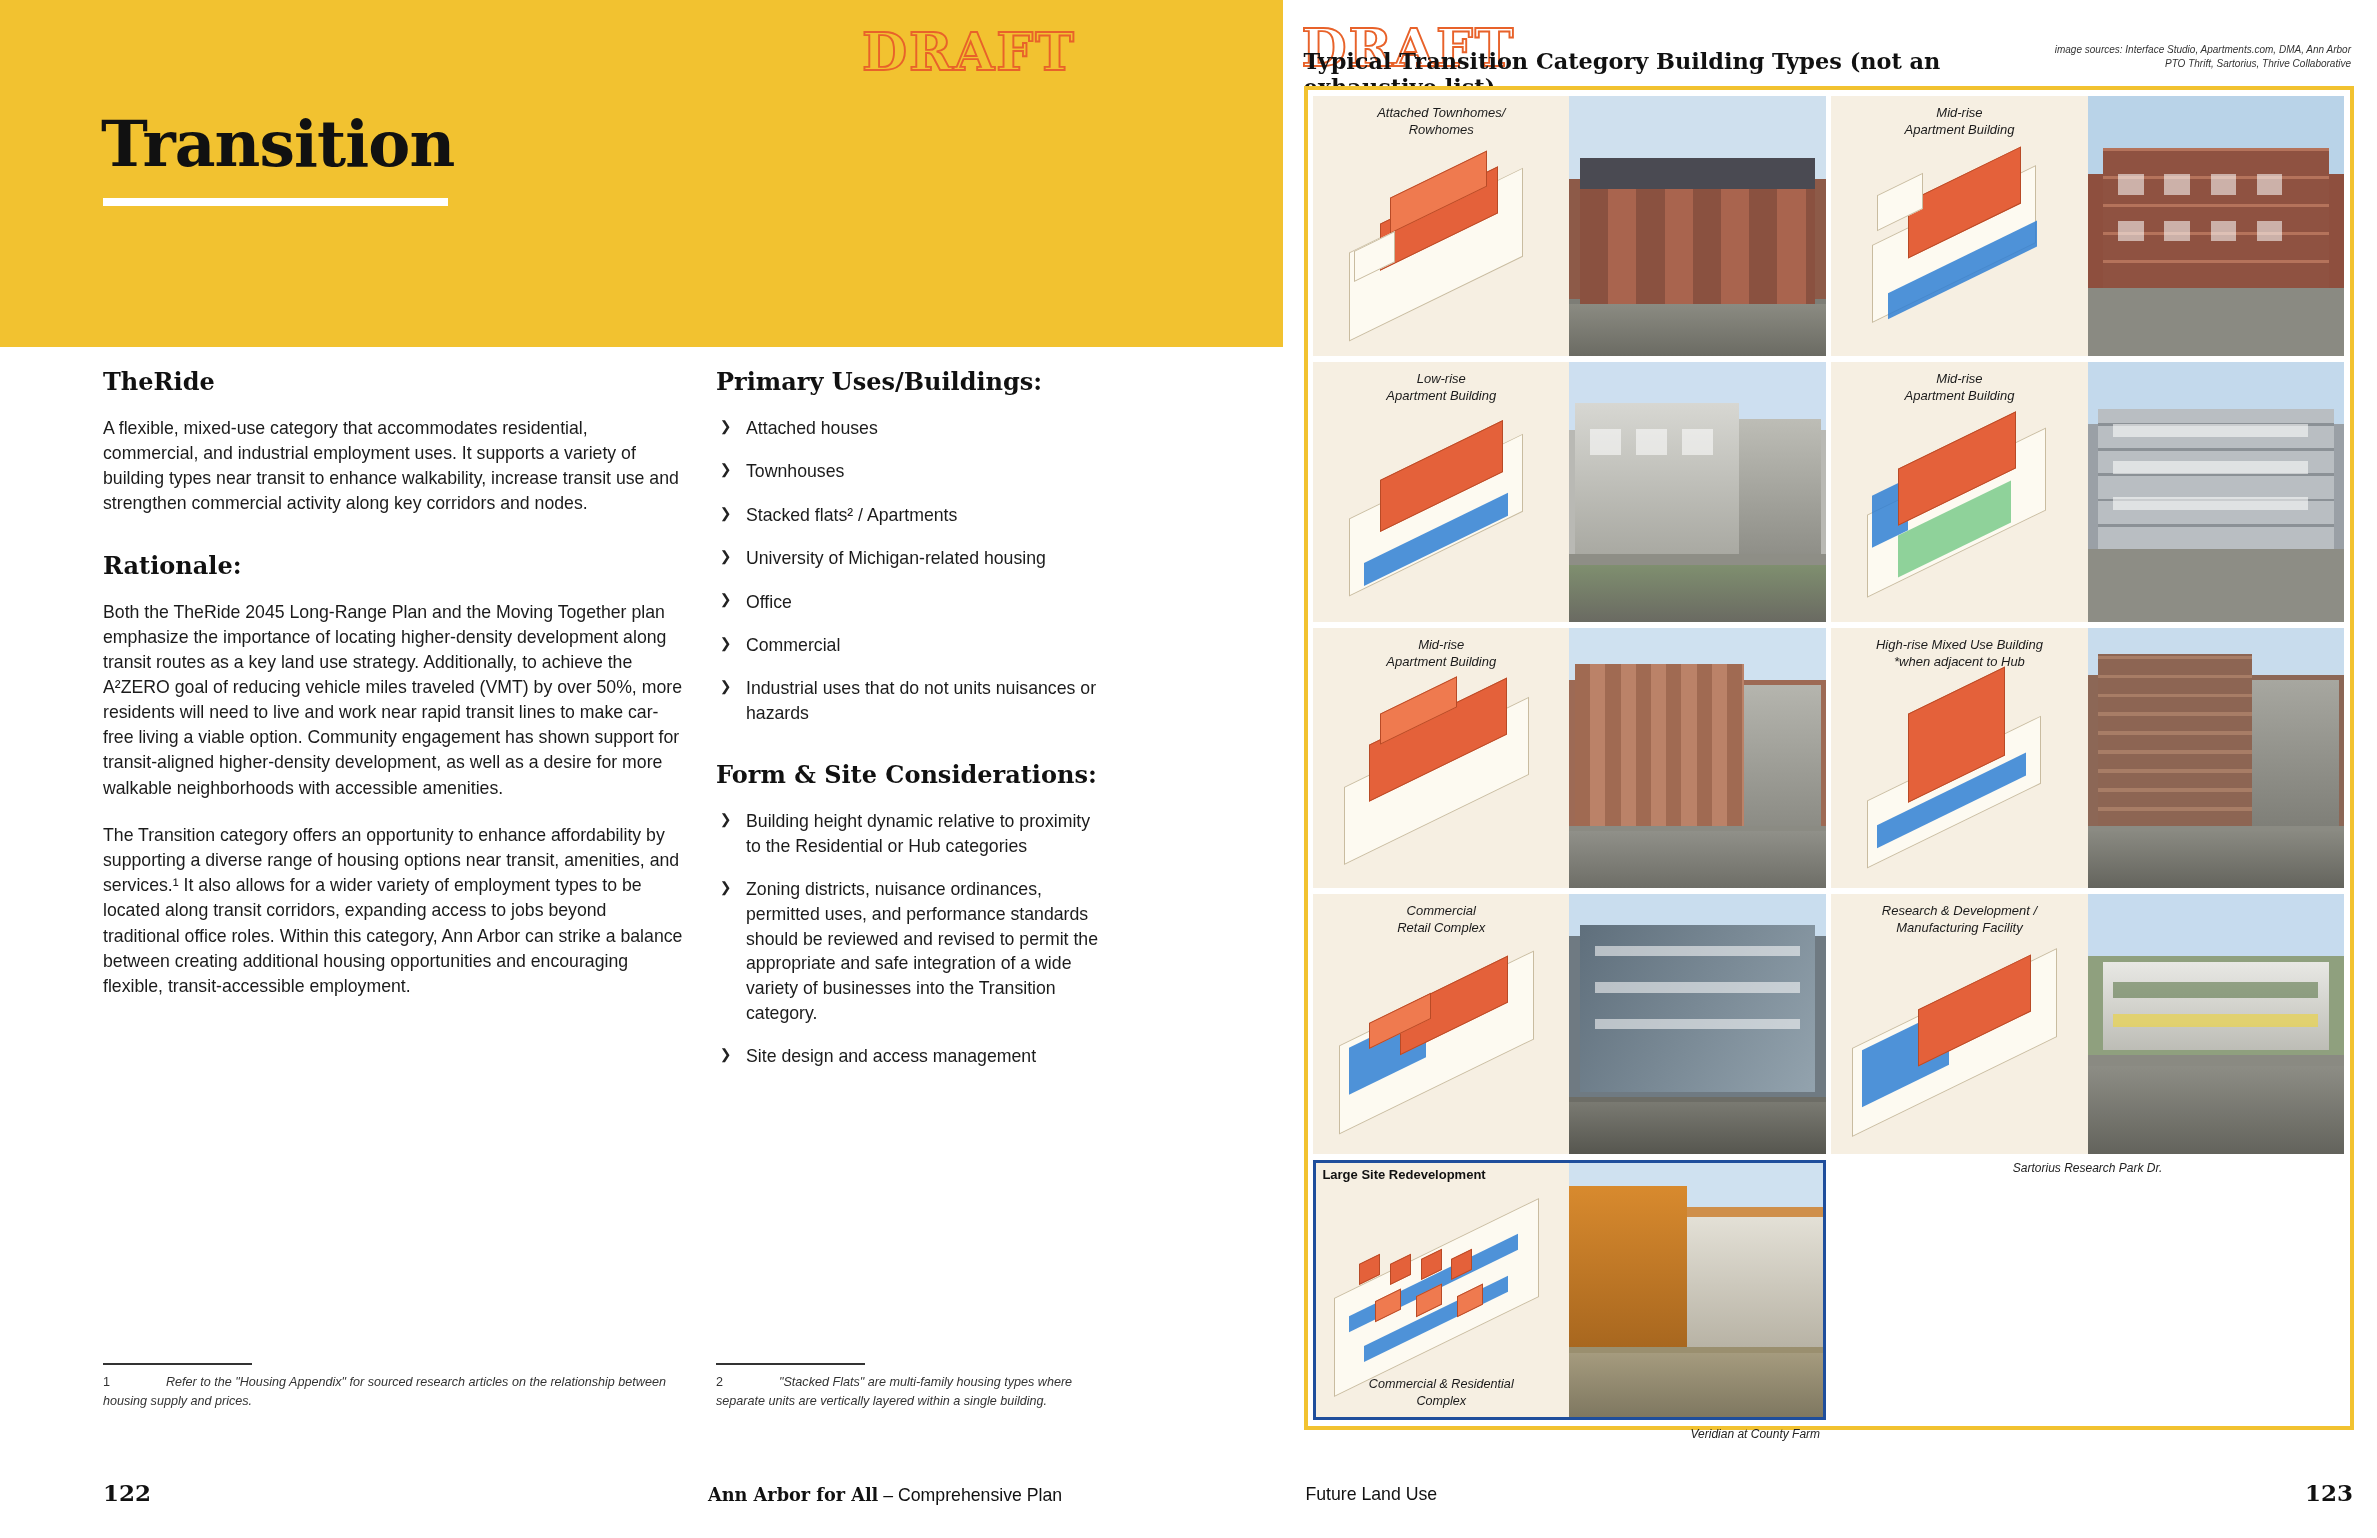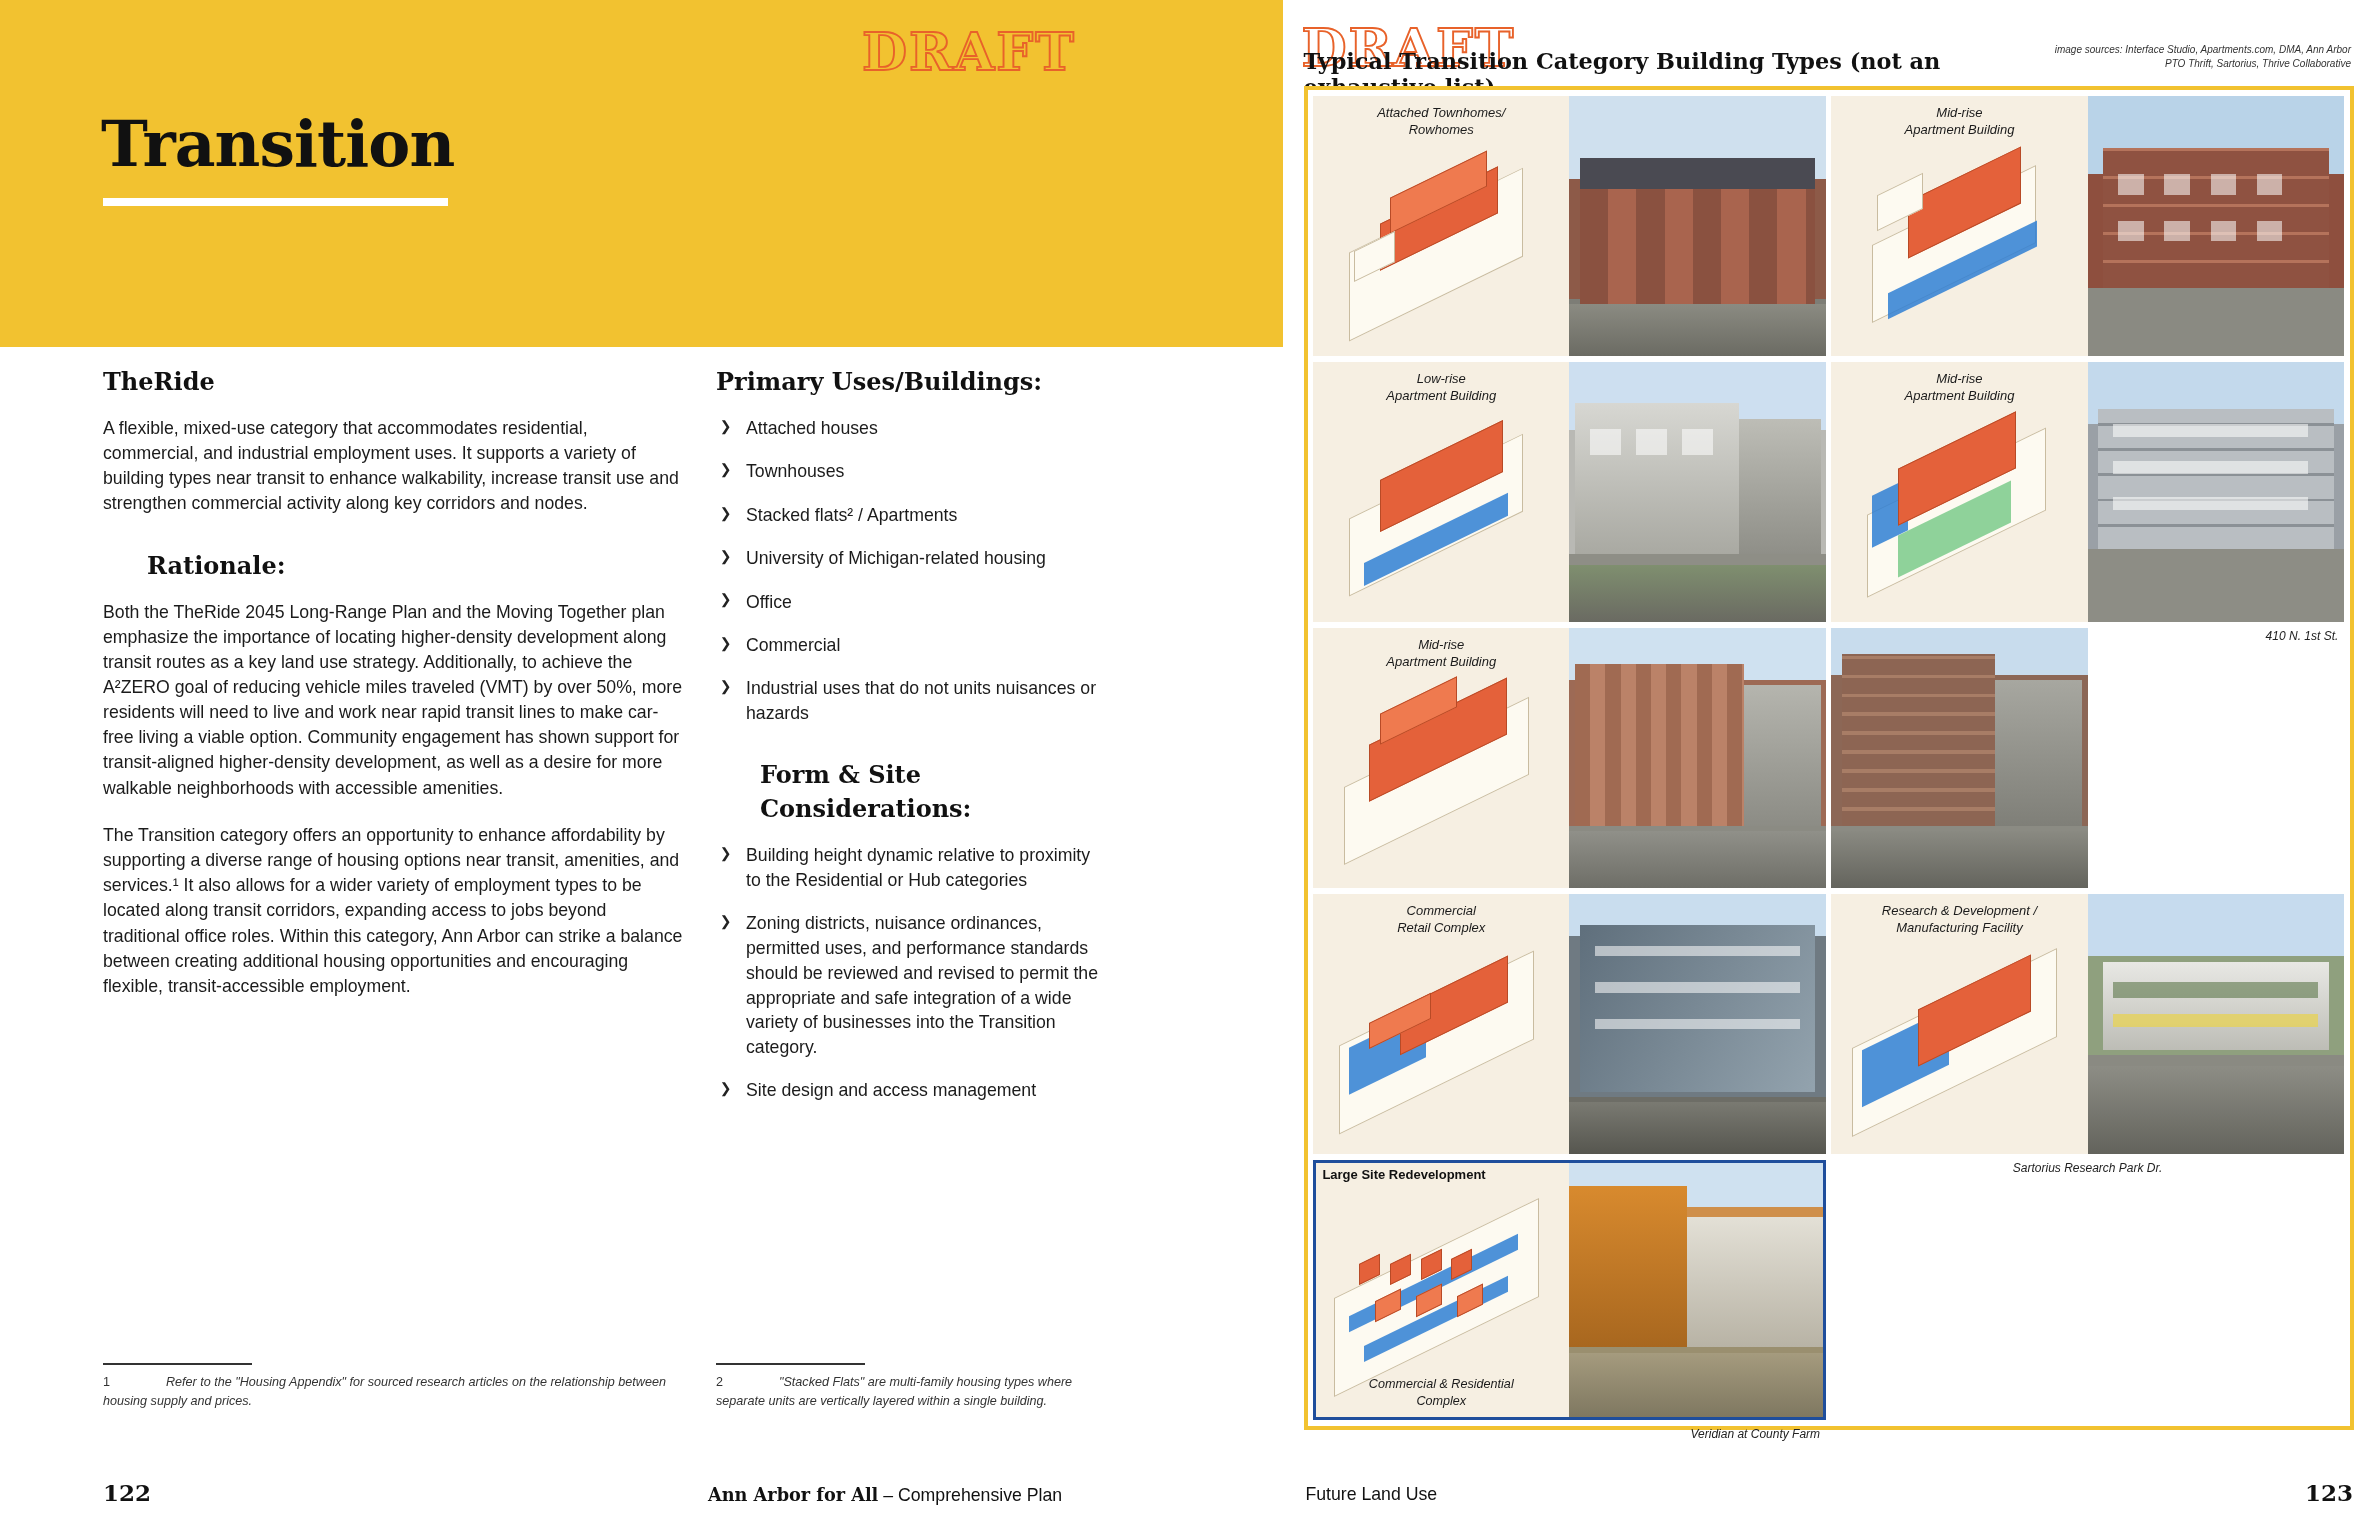--- a/index.html
+++ b/index.html
@@ -43,21 +43,21 @@
   }
 
   .col { position:absolute; font-size:17.7px; line-height:1.42; color:#1b1b1b; }
   .col-left { left:103px; top:365px; width:583px; }
   .col-right { left:716px; top:365px; width:392px; }
 
   h2.sec {
     font-family:"DejaVu Serif", serif;
     font-weight:bold; font-size:24px; color:#111; margin:0 0 17px 0;
   }
-  h2.sec.gap { margin-top:32px;margin-left:44px; }
+  h2.sec.gap { margin-top:32px; }
   p.body { margin:0 0 22.4px 0; }
 
   ul.arrow { list-style:none; margin:0 0 5.6px 0; padding:0; }
   ul.arrow li {
     position:relative; padding-left:30px; margin-bottom:18.6px; line-height:1.4;
   }
   ul.arrow li::before {
     content:"\276F";
     position:absolute; left:3.7px; top:0.9px; font-size:14px; color:#222;
   }
@@ -300,20 +300,26 @@
           <div class="photo">
             <div class="ph" style="background:linear-gradient(#cfe1f0 0 20%, #9d6a55 20% 76%, #8b8b83 76% 100%);"></div>
             <div class="bldg" style="left:2%;top:14%;width:66%;height:62%;background:repeating-linear-gradient(90deg,#a06a52 0 9%,#bb8268 9% 18%);"></div>
             <div class="bldg" style="left:68%;top:22%;width:30%;height:54%;background:linear-gradient(#b5b5ae,#8c8c85);"></div>
             <div class="bldg" style="left:0;bottom:0;width:100%;height:22%;background:linear-gradient(#909089,#6e6e67);"></div>
           </div>
           <div class="caption centered">618 S. Main St.</div>
         </div>
 
         <div class="cell">
+          <div class="diagram">
+            <div class="cell-label">High-rise Mixed Use Building<br>*when adjacent to Hub</div>
+            <div class="plot" style="left:14%;top:50%;width:68%;height:26%;"></div>
+            <div class="blk" style="left:30%;top:24%;width:38%;height:34%;"></div>
+            <div class="blue" style="left:18%;top:62%;width:58%;height:9%;"></div>
+          </div>
           <div class="photo">
             <div class="ph" style="background:linear-gradient(#c8dced 0 18%, #8c6756 18% 76%, #8b8b83 76% 100%);"></div>
             <div class="bldg" style="left:4%;top:10%;width:60%;height:66%;background:repeating-linear-gradient(0deg,#8d6553 0 9%,#a87d66 9% 11%);"></div>
             <div class="bldg" style="left:64%;top:20%;width:34%;height:56%;background:linear-gradient(#a7a7a0,#7f7f78);"></div>
             <div class="bldg" style="left:0;bottom:0;width:100%;height:22%;background:linear-gradient(#8a8a82,#64645d);"></div>
           </div>
           <div class="caption">1107 S. University Ave.</div>
         </div>
 
         <div class="cell">

